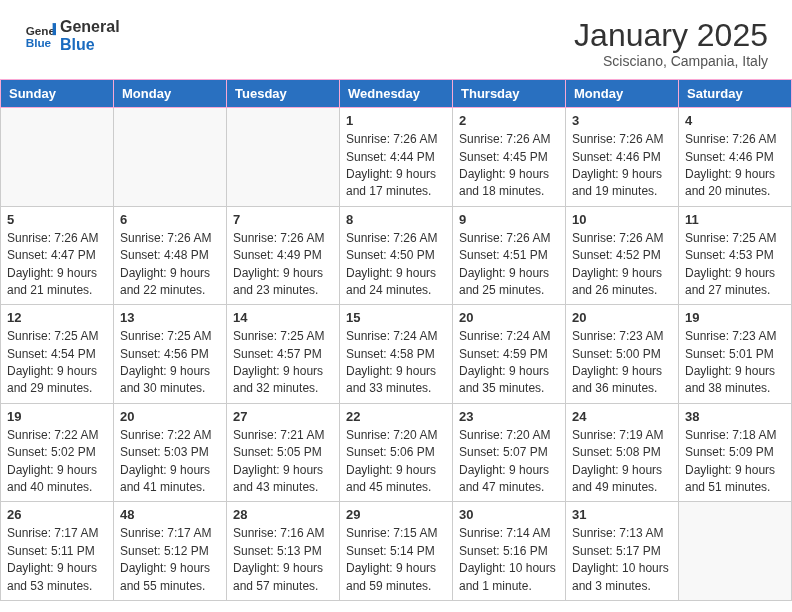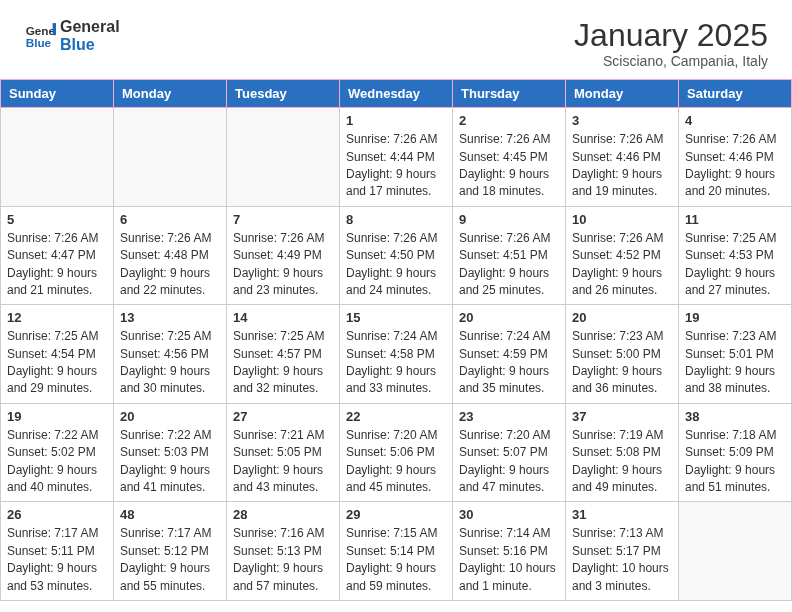--- a/index.html
+++ b/index.html
@@ -216,21 +216,21 @@
           </td>
           <td>
             <div class="day-num">22</div>
             <div class="day-info">Sunrise: 7:20 AM<br>Sunset: 5:06 PM<br>Daylight: 9 hours and 45 minutes.</div>
           </td>
           <td>
             <div class="day-num">23</div>
             <div class="day-info">Sunrise: 7:20 AM<br>Sunset: 5:07 PM<br>Daylight: 9 hours and 47 minutes.</div>
           </td>
           <td>
-            <div class="day-num">37</div>
+            <div class="day-num">24</div>
             <div class="day-info">Sunrise: 7:19 AM<br>Sunset: 5:08 PM<br>Daylight: 9 hours and 49 minutes.</div>
           </td>
           <td>
             <div class="day-num">38</div>
             <div class="day-info">Sunrise: 7:18 AM<br>Sunset: 5:09 PM<br>Daylight: 9 hours and 51 minutes.</div>
           </td>
         </tr>
         <tr>
           <td>
             <div class="day-num">26</div>

